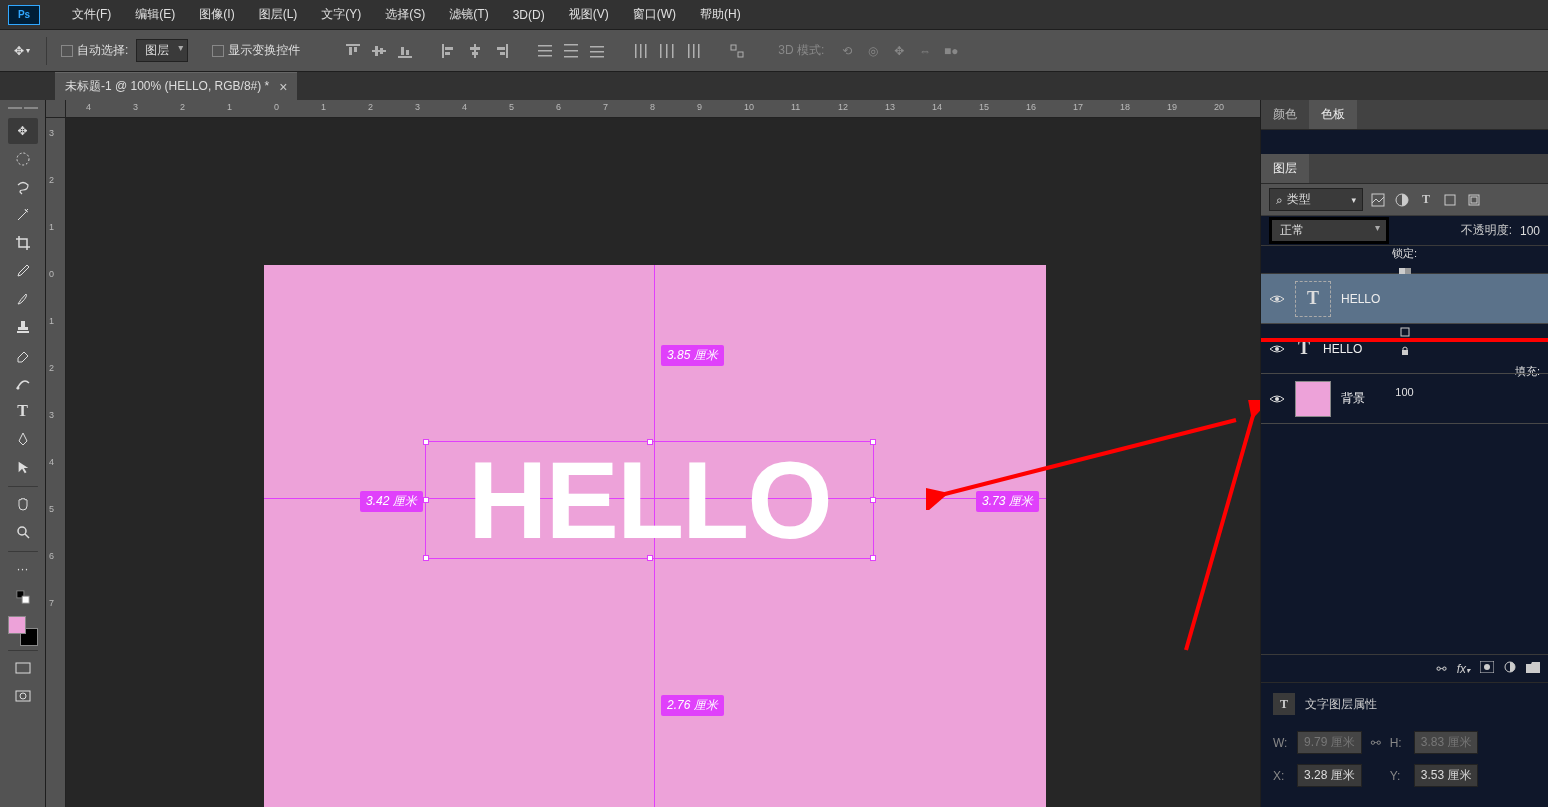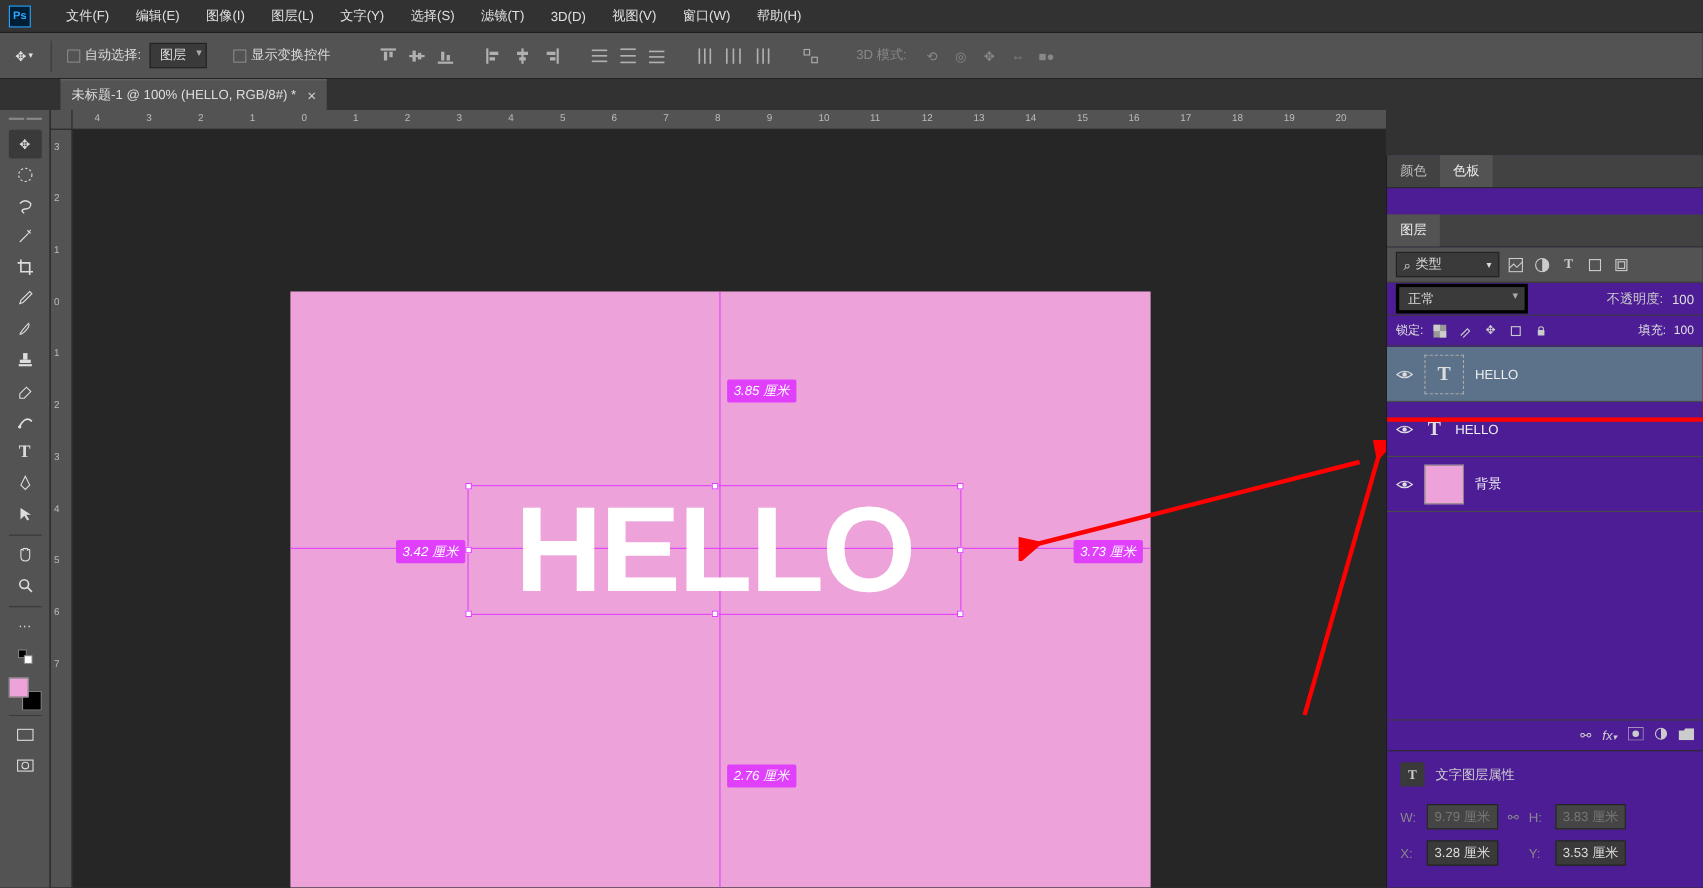--- a/index.html
+++ b/index.html
@@ -1,20 +1,20 @@
 <!DOCTYPE html>
 <html><head>
 <meta charset="utf-8">
 <style>
 * { margin: 0; padding: 0; box-sizing: border-box; font-family: "Microsoft YaHei", sans-serif; user-select: none; }
 body { background: #323232; width: 1548px; height: 807px; overflow: hidden; color: #e0e0e0; font-size: 12px; position: relative; }
 
 
 .menubar { height: 30px; background: #323232; display: flex; align-items: center; padding: 0 8px; border-bottom: 1px solid #1e1e1e; }
-.ps-logo { width: 20px; height: 20px; background: #001e36; border: 1px solid #31a8ff; display: flex; align-items: center; justify-content: center; color: #31a8ff; font-size: 10px; font-weight: bold; margin-right: 20px; }
+.ps-logo { width: 32px; height: 20px; background: #001e36; border: 1px solid #31a8ff; display: flex; align-items: center; justify-content: center; color: #31a8ff; font-size: 10px; font-weight: bold; margin-right: 20px; }
 .menu-item { padding: 0 12px; color: #e0e0e0; cursor: pointer; }
 
 
 .optbar { height: 42px; background: #535353; display: flex; align-items: center; padding: 0 8px; border-bottom: 1px solid #1e1e1e; gap: 4px; }
 .optbar .icon-btn { width:28px; height:28px; display:flex; align-items:center; justify-content:center; color:#e0e0e0; }
 .optbar .sep { width:1px; height:28px; background: #3a3a3a; margin: 0 6px; }
 .opt-check { display:flex; align-items:center; gap:4px; color:#ddd; padding:0 4px; }
 .opt-check .box { width:12px; height:12px; border:1px solid #888; }
 .opt-select { background:#3a3a3a; border:1px solid #222; padding:2px 18px 2px 8px; color:#ddd; position:relative; font-size:12px; }
 .opt-select::after { content:"▾"; position:absolute; right:4px; top:2px; font-size:10px; color:#aaa; }
@@ -48,34 +48,34 @@
 .ruler-corner { position:absolute; top:0; left:0; width:20px; height:18px; background:#535353; border-right:1px solid #222; border-bottom:1px solid #222; }
 
 .artboard { position:absolute; background:#eda2d9; }
 .text-box { position:absolute; border:1px solid #e040fb; display:flex; align-items:center; justify-content:center; }
 .text-box .handle { position:absolute; width:6px; height:6px; background:#fff; border:1px solid #e040fb; }
 .text-box .txt { color:#fff; font-weight:900; font-family: Arial Black, Arial, sans-serif; letter-spacing:-2px; }
 .guide { position:absolute; background:#e040fb; }
 .measure { position:absolute; background:#e040fb; color:#fff; font-size:12px; padding:2px 6px; border-radius:2px; white-space:nowrap;font-style:italic; }
 
 
-.right { width:288px; background:#4c1d95; border-left:1px solid #1e1e1e; display:flex; flex-direction:column;margin-top:41px; }
+.right { width:288px; background:#0f172a; border-left:1px solid #1e1e1e; display:flex; flex-direction:column; }
 .panel-tabs { height:30px; background:#424242; display:flex; align-items:center; border-bottom:1px solid #2a2a2a; }
 .panel-tab { padding:0 12px; height:100%; display:flex; align-items:center; color:#bbb; font-size:12px; cursor:pointer; }
 .panel-tab.active { background:#535353; color:#eee; }
 .panel-body { flex:none; }
 
 .layers-panel { flex:1; display:flex; flex-direction:column; min-height:0; }
 .layer-filter { height:32px; background:#535353; display:flex; align-items:center; gap:6px; padding:0 8px; border-bottom:1px solid #3a3a3a; }
 .layer-filter .search { background:#3a3a3a; border:1px solid #222; color:#ddd; padding:2px 6px; display:flex; align-items:center; gap:4px; flex:1; max-width:94px;}
 .filter-ico { width:18px; height:18px; display:flex; align-items:center; justify-content:center; color:#ccc; }
 .blend-row { height:30px; display:flex; align-items:center; padding:0 8px; gap:8px; border-bottom:1px solid #3a3a3a; }
 .blend-select { background:#3a3a3a; border:3px solid #000000; padding:2px 28px 2px 8px; color:#ddd; position:relative; flex:1; max-width:120px; font-size:12px;}
 .blend-select::after { content:"▾"; position:absolute; right:6px; top:2px; font-size:10px; color:#aaa;}
-.lock-row { height:28px; display:flex; align-items:center; padding:0 8px; gap:7px; border-bottom:1px solid #3a3a3a; font-size:11px; }
+.lock-row { height:28px; display:flex; align-items:center; padding:0 8px; gap:7px; border-bottom:1px solid #3a3a3a; font-size:11px;flex-direction:column; }
 .lock-ico { width:16px; height:16px; display:flex; align-items:center; justify-content:center; color:#ccc; }
 
 .layer-list { flex:1; overflow:auto; position:relative; }
 .layer-row { height:50px; display:flex; align-items:center; padding:0 8px; border-bottom:1px solid #484848; gap:10px; }
 .layer-row.selected { background:#5b728a; }
 .eye { width:16px; height:16px; display:flex; align-items:center; justify-content:center; color:#ddd; }
 .thumb { width:36px; height:36px; background:#fff; border:1px solid #888; display:flex; align-items:center; justify-content:center; color:#333; font-size:18px; font-weight:bold; }
 .thumb.text { background:transparent; border:1px dashed #aaa; color:#ddd; font-family: Georgia, serif; }
 .thumb.text.nodash { border:none; width:18px; }
 .thumb.bg { background:#eda2d9; }

